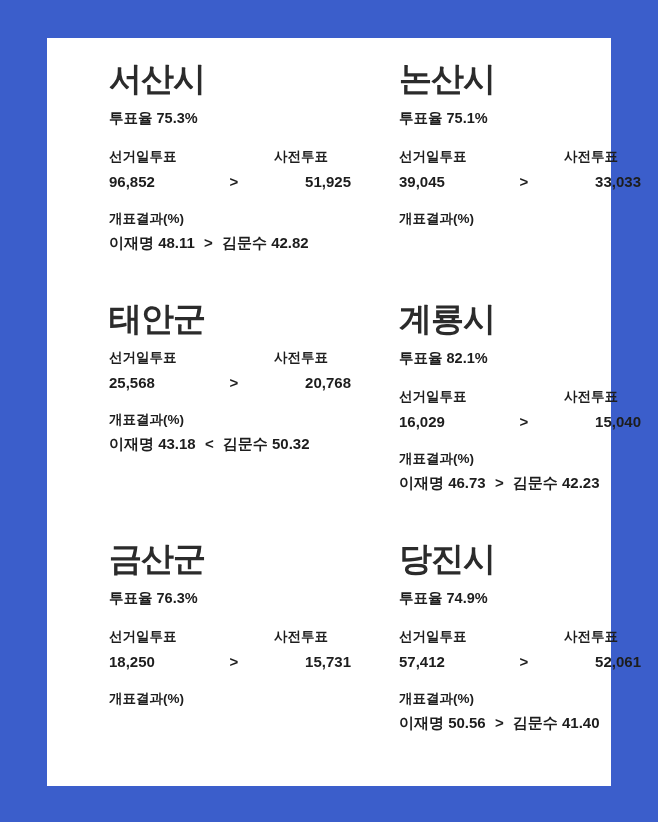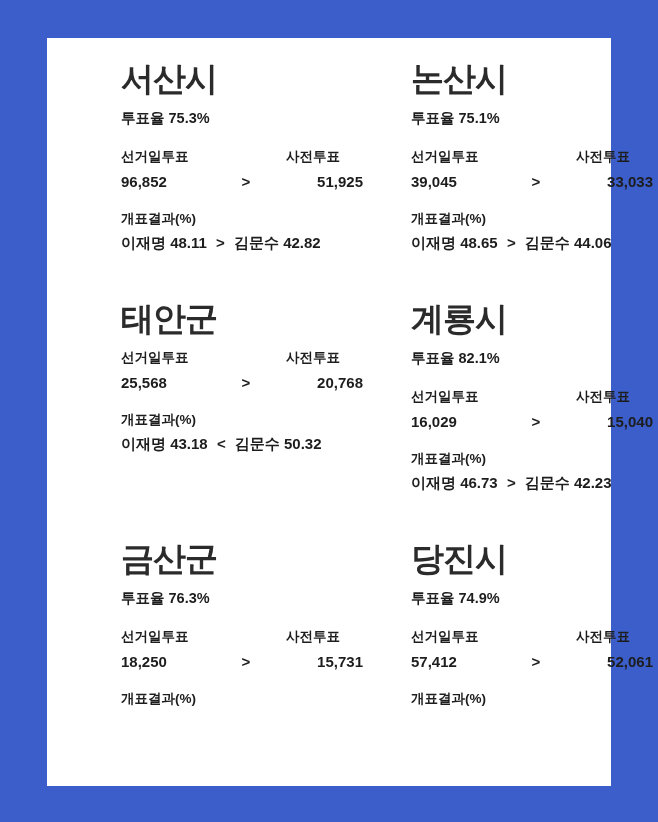--- a/index.html
+++ b/index.html
@@ -16,21 +16,21 @@
   .card {
     position: absolute;
     left: 47px;
     top: 38px;
     width: 564px;
     height: 748px;
     background: #ffffff;
   }
   .grid {
     position: absolute;
-    left: 12px;
+    left: 0;
     top: 0;
     width: 100%;
     height: 100%;
     display: grid;
     grid-template-columns: 1fr 1fr;
     grid-template-rows: 1fr 1fr 1fr;
     box-sizing: border-box;
     padding: 18px 10px 10px 10px;
   }
   .region {
@@ -145,25 +145,20 @@
           <div class="votes-label">선거일투표</div>
           <div class="votes-value">39,045</div>
         </div>
         <div class="votes-cmp">&gt;</div>
         <div class="votes-col right">
           <div class="votes-label right">사전투표</div>
           <div class="votes-value">33,033</div>
         </div>
       </div>
       <div class="result-label">개표결과(%)</div>
-      <div class="result-line">
-        <span>이재명 48.65</span>
-        <span class="cmp">&gt;</span>
-        <span>김문수 44.06</span>
-      </div>
     </div>
 
     <div class="region">
       <h2 class="region-name">태안군</h2>
       <div class="votes-row">
         <div class="votes-col">
           <div class="votes-label">선거일투표</div>
           <div class="votes-value">25,568</div>
         </div>
         <div class="votes-cmp">&gt;</div>
@@ -227,16 +222,21 @@
           <div class="votes-label">선거일투표</div>
           <div class="votes-value">57,412</div>
         </div>
         <div class="votes-cmp">&gt;</div>
         <div class="votes-col right">
           <div class="votes-label right">사전투표</div>
           <div class="votes-value">52,061</div>
         </div>
       </div>
       <div class="result-label">개표결과(%)</div>
+      <div class="result-line">
+        <span>이재명 50.56</span>
+        <span class="cmp">&gt;</span>
+        <span>김문수 41.40</span>
+      </div>
     </div>
 
   </div>
 </div>
 
 </body></html>

